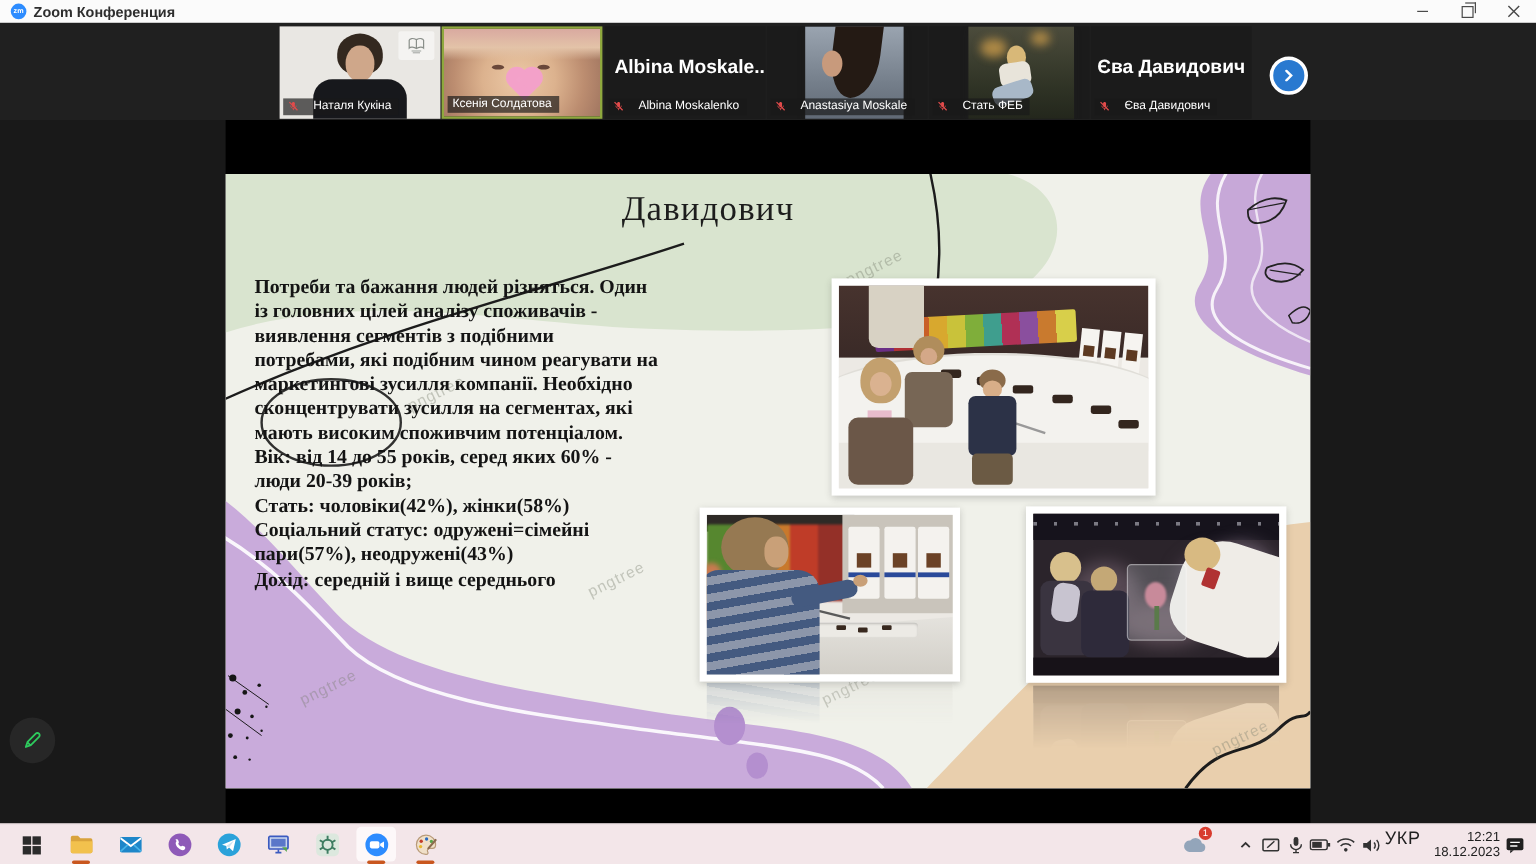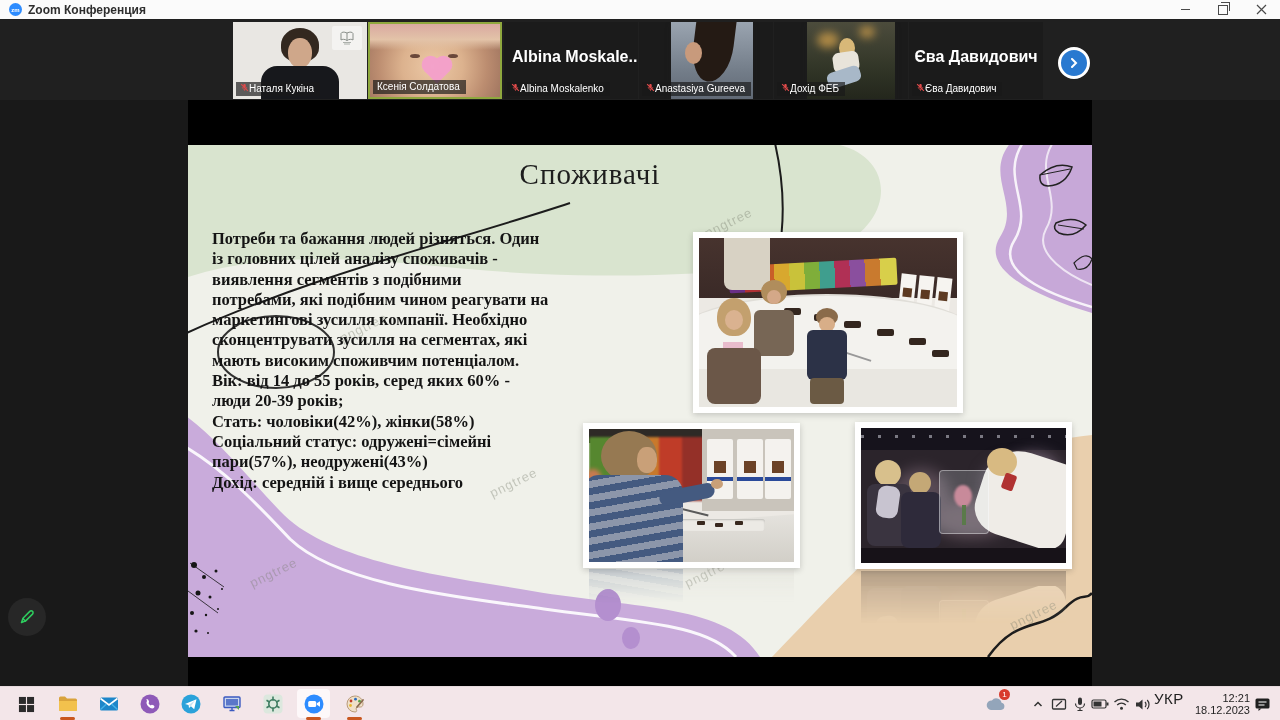--- a/index.html
+++ b/index.html
@@ -18,21 +18,21 @@
   .wc-min{width:9px;height:1px;background:#4a4a4a;}
   .wc-restore{position:relative;width:8px;height:8px;border:1px solid #4a4a4a;background:#fbfbfb;}
   .wc-restore::before{content:'';position:absolute;left:2px;top:-4px;width:8px;height:8px;
             border:1px solid #4a4a4a;border-left:none;border-bottom:none;}
 
   
   .pstrip{position:absolute;left:0;top:19px;width:1280px;height:81px;background:#202020;}
   .thumb{position:absolute;top:3px;height:77px;width:134px;background:#1b1b1b;overflow:hidden;}
   .thumb.active{border:2px solid #8fa83e;box-sizing:border-box;padding-left:24px;}
   .vlabel{position:absolute;left:3px;bottom:3px;background:rgba(25,25,25,.68);color:#fff;
-          font-size:10px;padding:1px 6px 2px 4px;display:flex;align-items:flex-start;gap:0;white-space:nowrap;}
+          font-size:10px;padding:1px 6px 2px 4px;display:flex;align-items:center;gap:12px;white-space:nowrap;}
   .bigname{position:absolute;width:100%;top:26px;color:#fff;font-weight:bold;font-size:16px;white-space:nowrap;}
   
   .t1{background:#e9e7e3;}
   .t1 .hair{position:absolute;left:48px;top:6px;width:38px;height:34px;background:#33281f;border-radius:50% 50% 42% 42%;}
   .t1 .face{position:absolute;left:55px;top:16px;width:24px;height:30px;background:#cfa78a;border-radius:48%;}
   .t1 .body{position:absolute;left:28px;top:44px;width:78px;height:36px;background:#17181c;border-radius:16px 16px 0 0;}
   .t1 .logo{position:absolute;right:5px;top:4px;width:30px;height:24px;background:#f4f3f1;border-radius:2px;
             display:flex;align-items:center;justify-content:center;}
   
   .t2{background:radial-gradient(circle at 48% 58%, #ecc9a6 0%, #dcb28e 38%, #bc8d70 68%, #996f5c 100%);}
@@ -231,39 +231,39 @@
       <div class="photo">
         <div class="hair"></div>
         <div class="face"></div>
       </div>
       <div class="vlabel">
         <svg width="9" height="9" viewBox="0 0 12 12">
           <path d="M6 1.2c-.9 0-1.6.7-1.6 1.6v2.6c0 .9.7 1.6 1.6 1.6s1.6-.7 1.6-1.6V2.8C7.6 1.9 6.9 1.2 6 1.2z" fill="#e14b4b"></path>
           <path d="M3 5.4c0 1.7 1.3 3 3 3s3-1.3 3-3 M6 8.4v2" stroke="#e14b4b" fill="none"></path>
           <path d="M1.5 1.5l9 9" stroke="#e14b4b" stroke-width="1.4"></path>
           </svg>
-        <span>Anastasiya Gureeva</span>
+        <span>Anastasiya Moskale</span>
       </div>
     </div>
 
     <div class="thumb darktile t5" style="left:774px;">
       <div class="photo">
         <div class="glow" style="left:10px;top:10px;width:22px;height:16px;"></div>
         <div class="glow" style="left:52px;top:4px;width:16px;height:12px;"></div>
         <div class="hairb"></div>
         <div class="jacket"></div>
         <div class="jeans"></div>
       </div>
       <div class="vlabel">
         <svg width="9" height="9" viewBox="0 0 12 12">
           <path d="M6 1.2c-.9 0-1.6.7-1.6 1.6v2.6c0 .9.7 1.6 1.6 1.6s1.6-.7 1.6-1.6V2.8C7.6 1.9 6.9 1.2 6 1.2z" fill="#e14b4b"></path>
           <path d="M3 5.4c0 1.7 1.3 3 3 3s3-1.3 3-3 M6 8.4v2" stroke="#e14b4b" fill="none"></path>
           <path d="M1.5 1.5l9 9" stroke="#e14b4b" stroke-width="1.4"></path>
           </svg>
-        <span>Дохід ФЕБ</span>
+        <span>Стать ФЕБ</span>
       </div>
     </div>
 
     <div class="thumb darktile" style="left:909px;">
       <div class="bigname" style="text-align:center;">Єва Давидович</div>
       <div class="vlabel">
         <svg width="9" height="9" viewBox="0 0 12 12">
           <path d="M6 1.2c-.9 0-1.6.7-1.6 1.6v2.6c0 .9.7 1.6 1.6 1.6s1.6-.7 1.6-1.6V2.8C7.6 1.9 6.9 1.2 6 1.2z" fill="#e14b4b"></path>
           <path d="M3 5.4c0 1.7 1.3 3 3 3s3-1.3 3-3 M6 8.4v2" stroke="#e14b4b" fill="none"></path>
           <path d="M1.5 1.5l9 9" stroke="#e14b4b" stroke-width="1.4"></path>
@@ -329,21 +329,21 @@
 
       <span class="wm" style="left:150px;top:175px;">pngtree</span>
       <span class="wm" style="left:515px;top:70px;">pngtree</span>
       <span class="wm" style="left:60px;top:420px;">pngtree</span>
       <span class="wm" style="left:495px;top:420px;">pngtree</span>
       <span class="wm" style="left:820px;top:462px;">pngtree</span>
       <span class="wm" style="left:300px;top:330px;">pngtree</span>
       <span class="wmc" style="left:587px;top:200px;">©</span>
       <span class="wmc" style="left:760px;top:140px;">©</span>
 
-      <div class="slide-title">Споживачі</div>
+      <div class="slide-title">Давидович</div>
       <div class="slide-body">Потреби та бажання людей різняться. Один
 із головних цілей аналізу споживачів -
 виявлення сегментів з подібними
 потребами, які подібним чином реагувати на
 маркетингові зусилля компанії. Необхідно
 сконцентрувати зусилля на сегментах, які
 мають високим споживчим потенціалом.
 Вік: від 14 до 55 років, серед яких 60% -
 люди 20-39 років;
 Стать: чоловіки(42%), жінки(58%)

